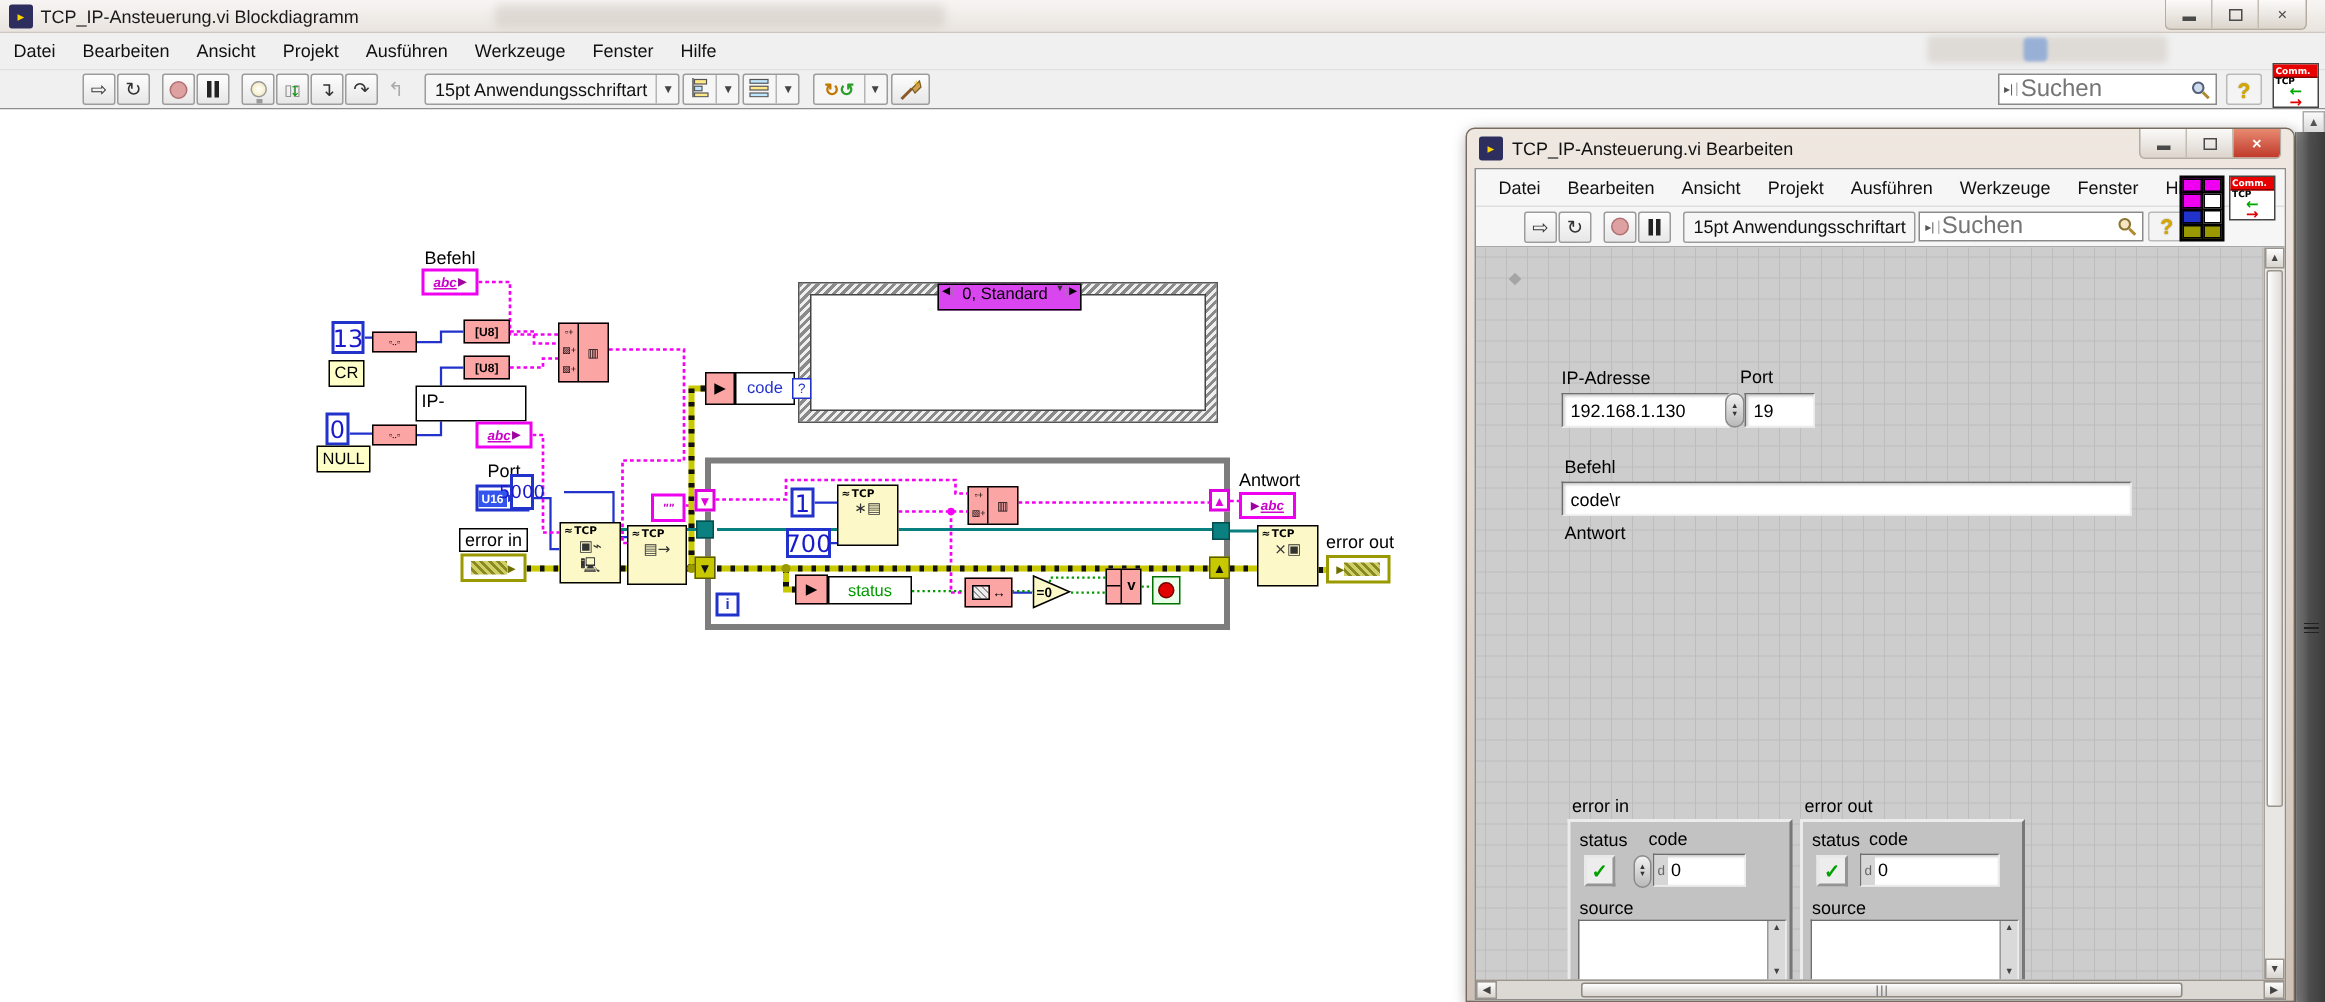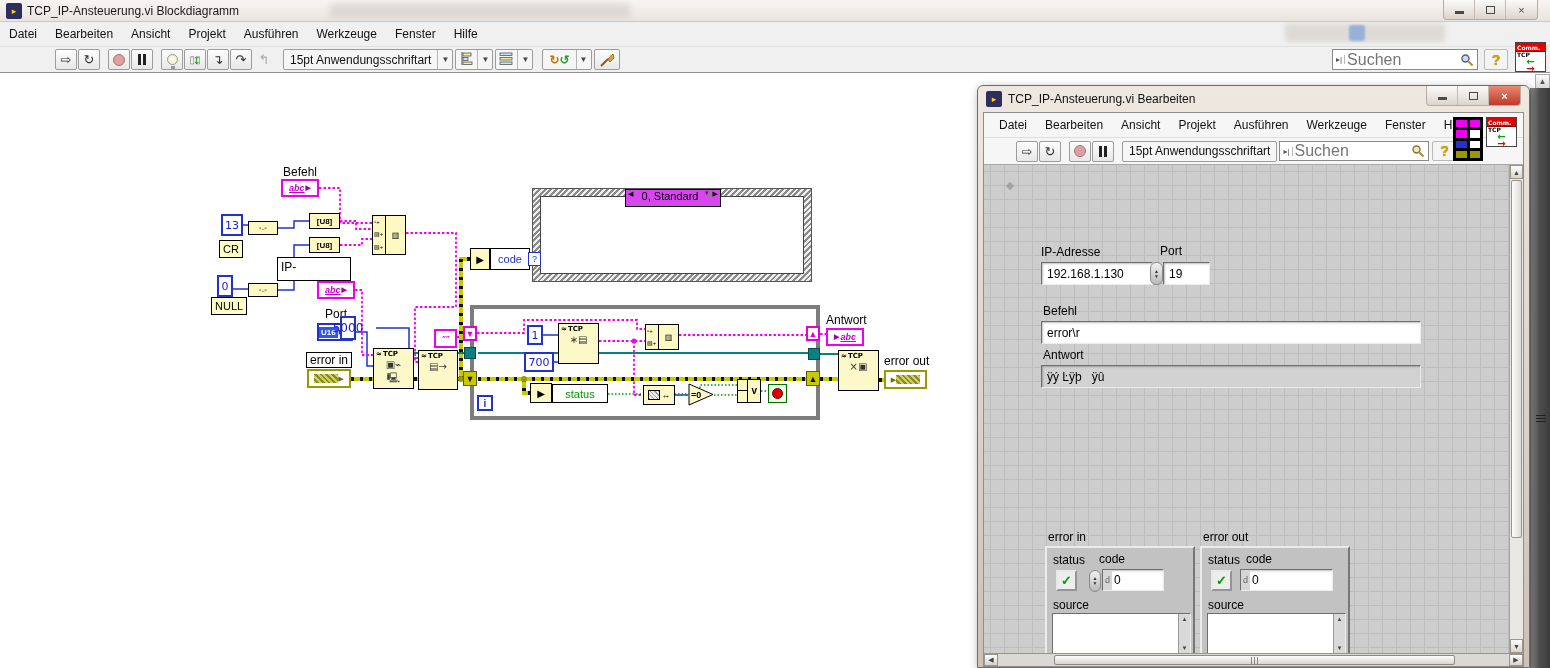--- a/index.html
+++ b/index.html
@@ -73,23 +73,23 @@
   #canvas { position:absolute; left:0; top:73px; right:0; bottom:0; background:#fff; }
   #wires { position:absolute; left:0; top:0; z-index:1; pointer-events:none; }
   .w-blue { stroke:#2233cc; stroke-width:1.5; fill:none; }
   .w-pink { stroke:#f400f4; stroke-width:1.8; fill:none; stroke-dasharray:2.5 2; }
   .w-errb { stroke:#c9c900; stroke-width:4; fill:none; }
   .w-errd { stroke:#111; stroke-width:4; fill:none; stroke-dasharray:3 6; }
   .w-teal { stroke:#0a7f7f; stroke-width:2; fill:none; }
   .w-green { stroke:#009900; stroke-width:1.5; fill:none; stroke-dasharray:1.5 2; }
 
   .dlabel { position:absolute; font-size:12px; color:#000; white-space:nowrap; z-index:2; }
-  .node { position:absolute; background:#fef9c3; border:1px solid #000; z-index:2; }
+  .node { position:absolute; background:#fca5a5; border:1px solid #000; z-index:2;text-align:center; }
   .nconst { position:absolute; background:#fff; border:2px solid #2233cc; color:#1a1acc;
-    font-size:11px; display:flex; align-items:center; justify-content:center; z-index:2;
+    font-size:16px; display:flex; align-items:center; justify-content:center; z-index:2;
     font-family:"DejaVu Sans",sans-serif; }
   .ylbl { position:absolute; background:#ffffc8; border:1px solid #000; font-size:11px;
     padding:0 3px; z-index:2; display:flex; align-items:center; }
   .abcbox { position:absolute; background:#fff; border:2px solid #f000f0; z-index:2;
     display:flex; align-items:center; justify-content:center; color:#cc00cc;
     font-weight:bold; font-size:9px; font-style:italic; }
   .abcbox .outarr { color:#a000a0; font-size:7px; margin-left:1px; font-style:normal; }
   .tcpnode { position:absolute; background:#fcf8c8; border:1px solid #000; z-index:2;
     font-family:"DejaVu Sans",sans-serif; overflow:hidden; }
   .tcp-head { font-size:7px; font-weight:bold; color:#000; display:flex; gap:1px; padding:1px 1px 0 2px; }
@@ -517,23 +517,22 @@
         <span class="fplabel" style="left:57px; top:80px;">IP-Adresse</span>
         <div class="fpfield" style="left:57px; top:97px; width:112px; height:23px;">192.168.1.130</div>
         <span class="fplabel" style="left:176px; top:79px;">Port</span>
         <div class="spinner" style="left:166px; top:97px; height:23px;">
             <span>▲</span>
             <span>▼</span>
           </div>
         <div class="fpfield" style="left:179px; top:97px; width:47px; height:23px;">19</div>
 
         <span class="fplabel" style="left:59px; top:139px;">Befehl</span>
-        <div class="fpfield" style="left:57px; top:156px; width:380px; height:23px;">error\r</div>
+        <div class="fpfield" style="left:57px; top:156px; width:380px; height:23px;">code\r</div>
         <span class="fplabel" style="left:59px; top:183px;">Antwort</span>
-        <div class="fpfield indicator" style="left:57px; top:200px; width:380px; height:23px;">ÿý Ŀÿþ   ÿû</div>
 
         <span class="fplabel" style="left:64px; top:365px;">error in</span>
         <div class="cluster" style="left:61px; top:381px; width:150px; height:109px;">
           <span class="fplabel" style="left:6px; top:5px;">status</span>
           <div class="checkbtn" style="left:9px; top:22px;">✓</div>
           <span class="fplabel" style="left:52px; top:4px;">code</span>
           <div class="spinner" style="left:42px; top:22px; height:22px; width:12px;">
               <span>▲</span>
               <span>▼</span>
             </div>

